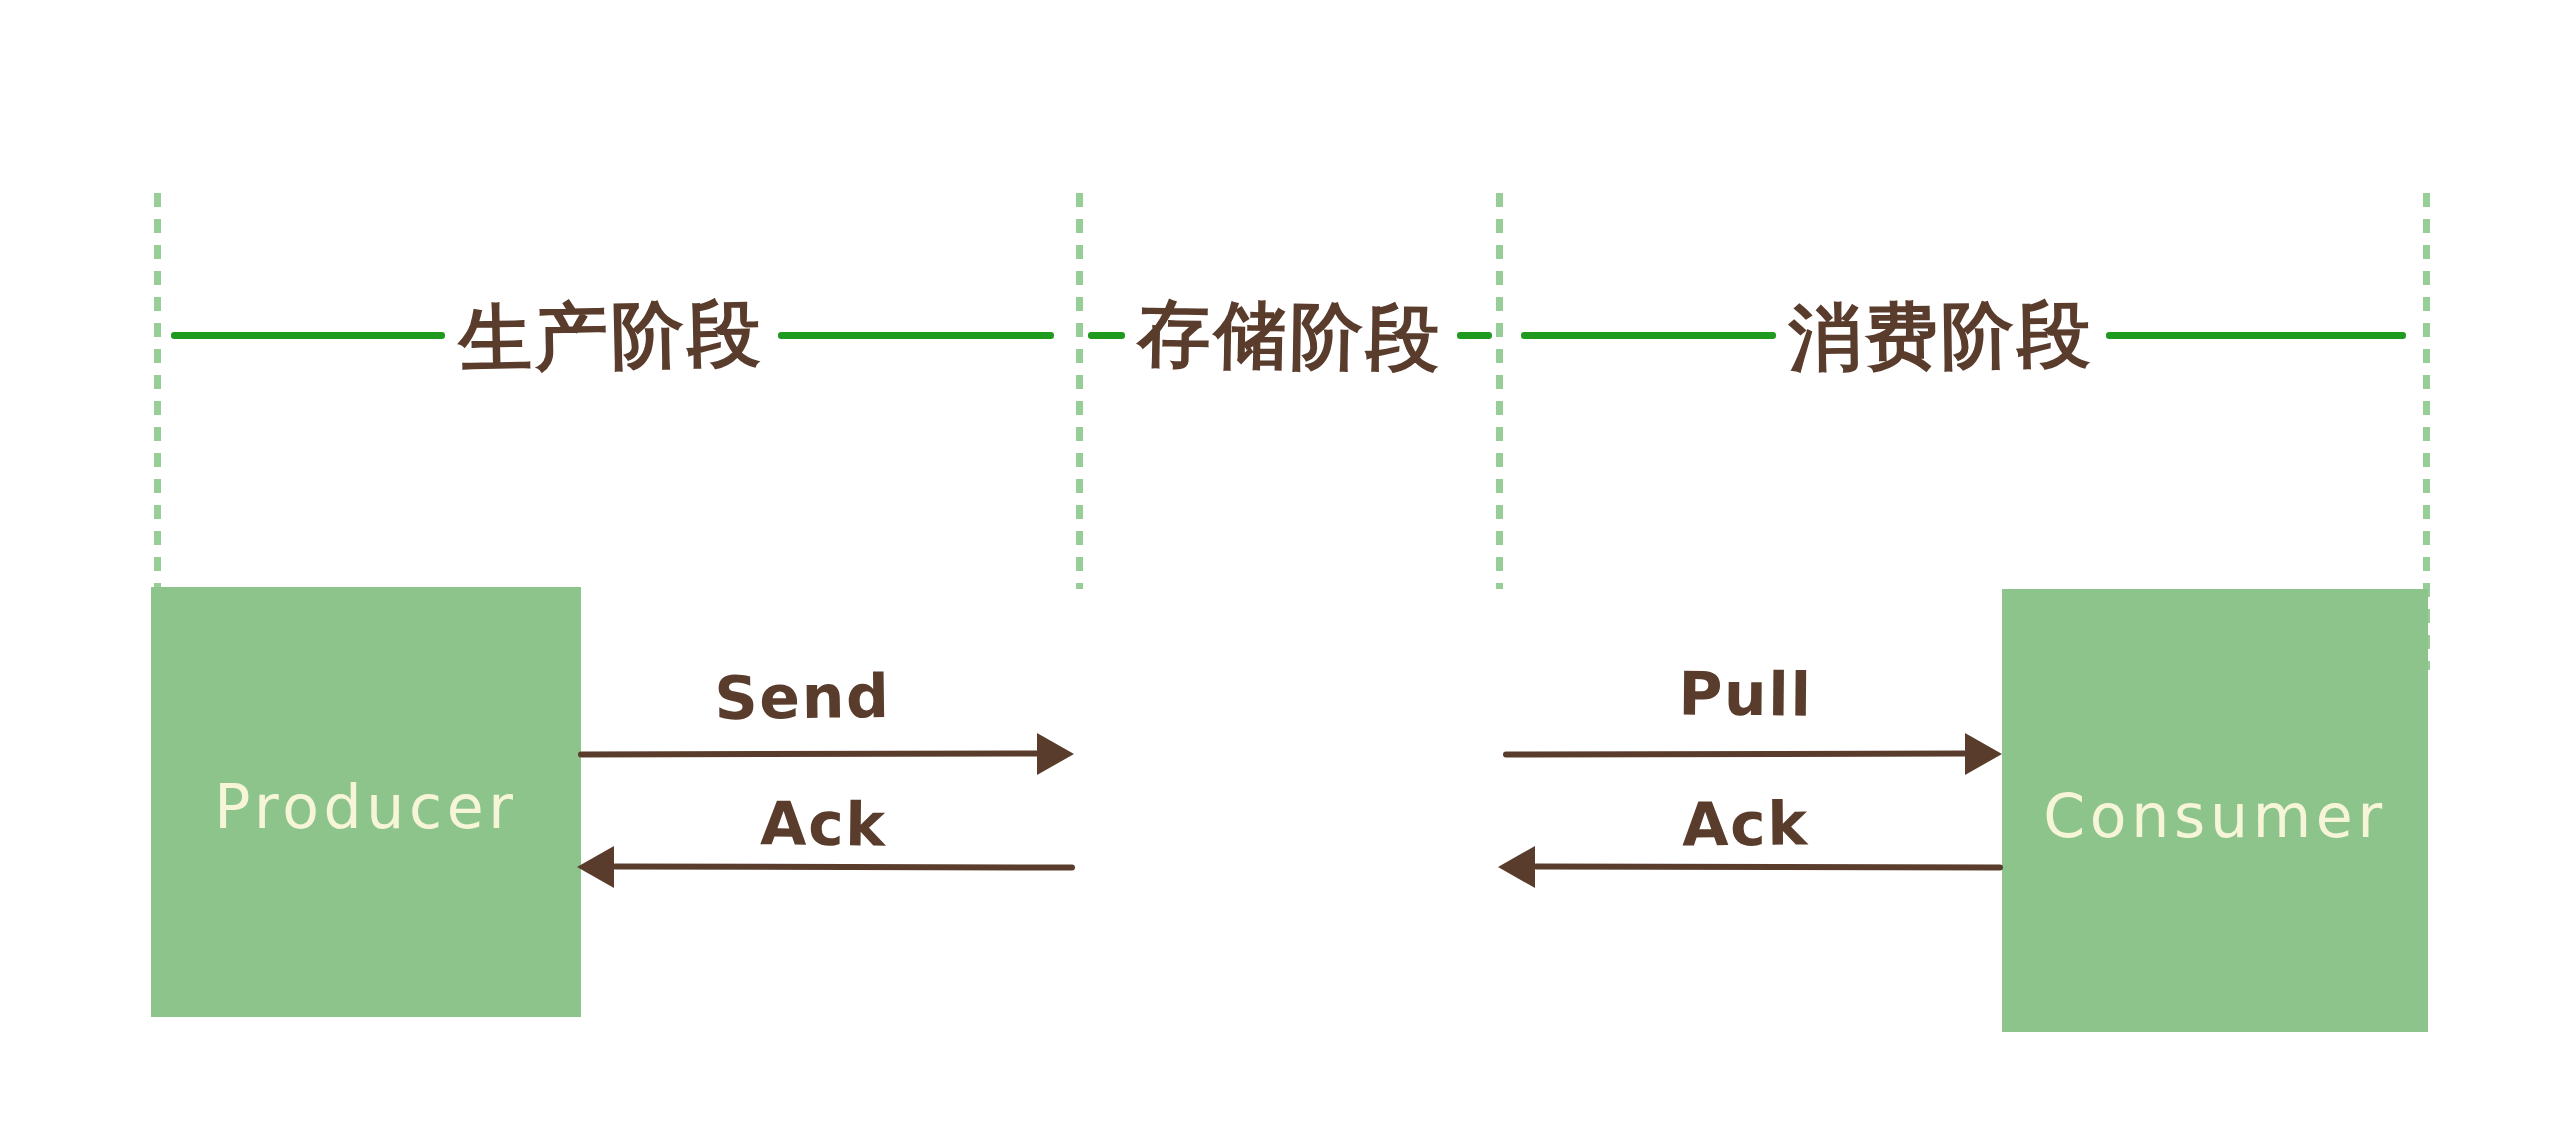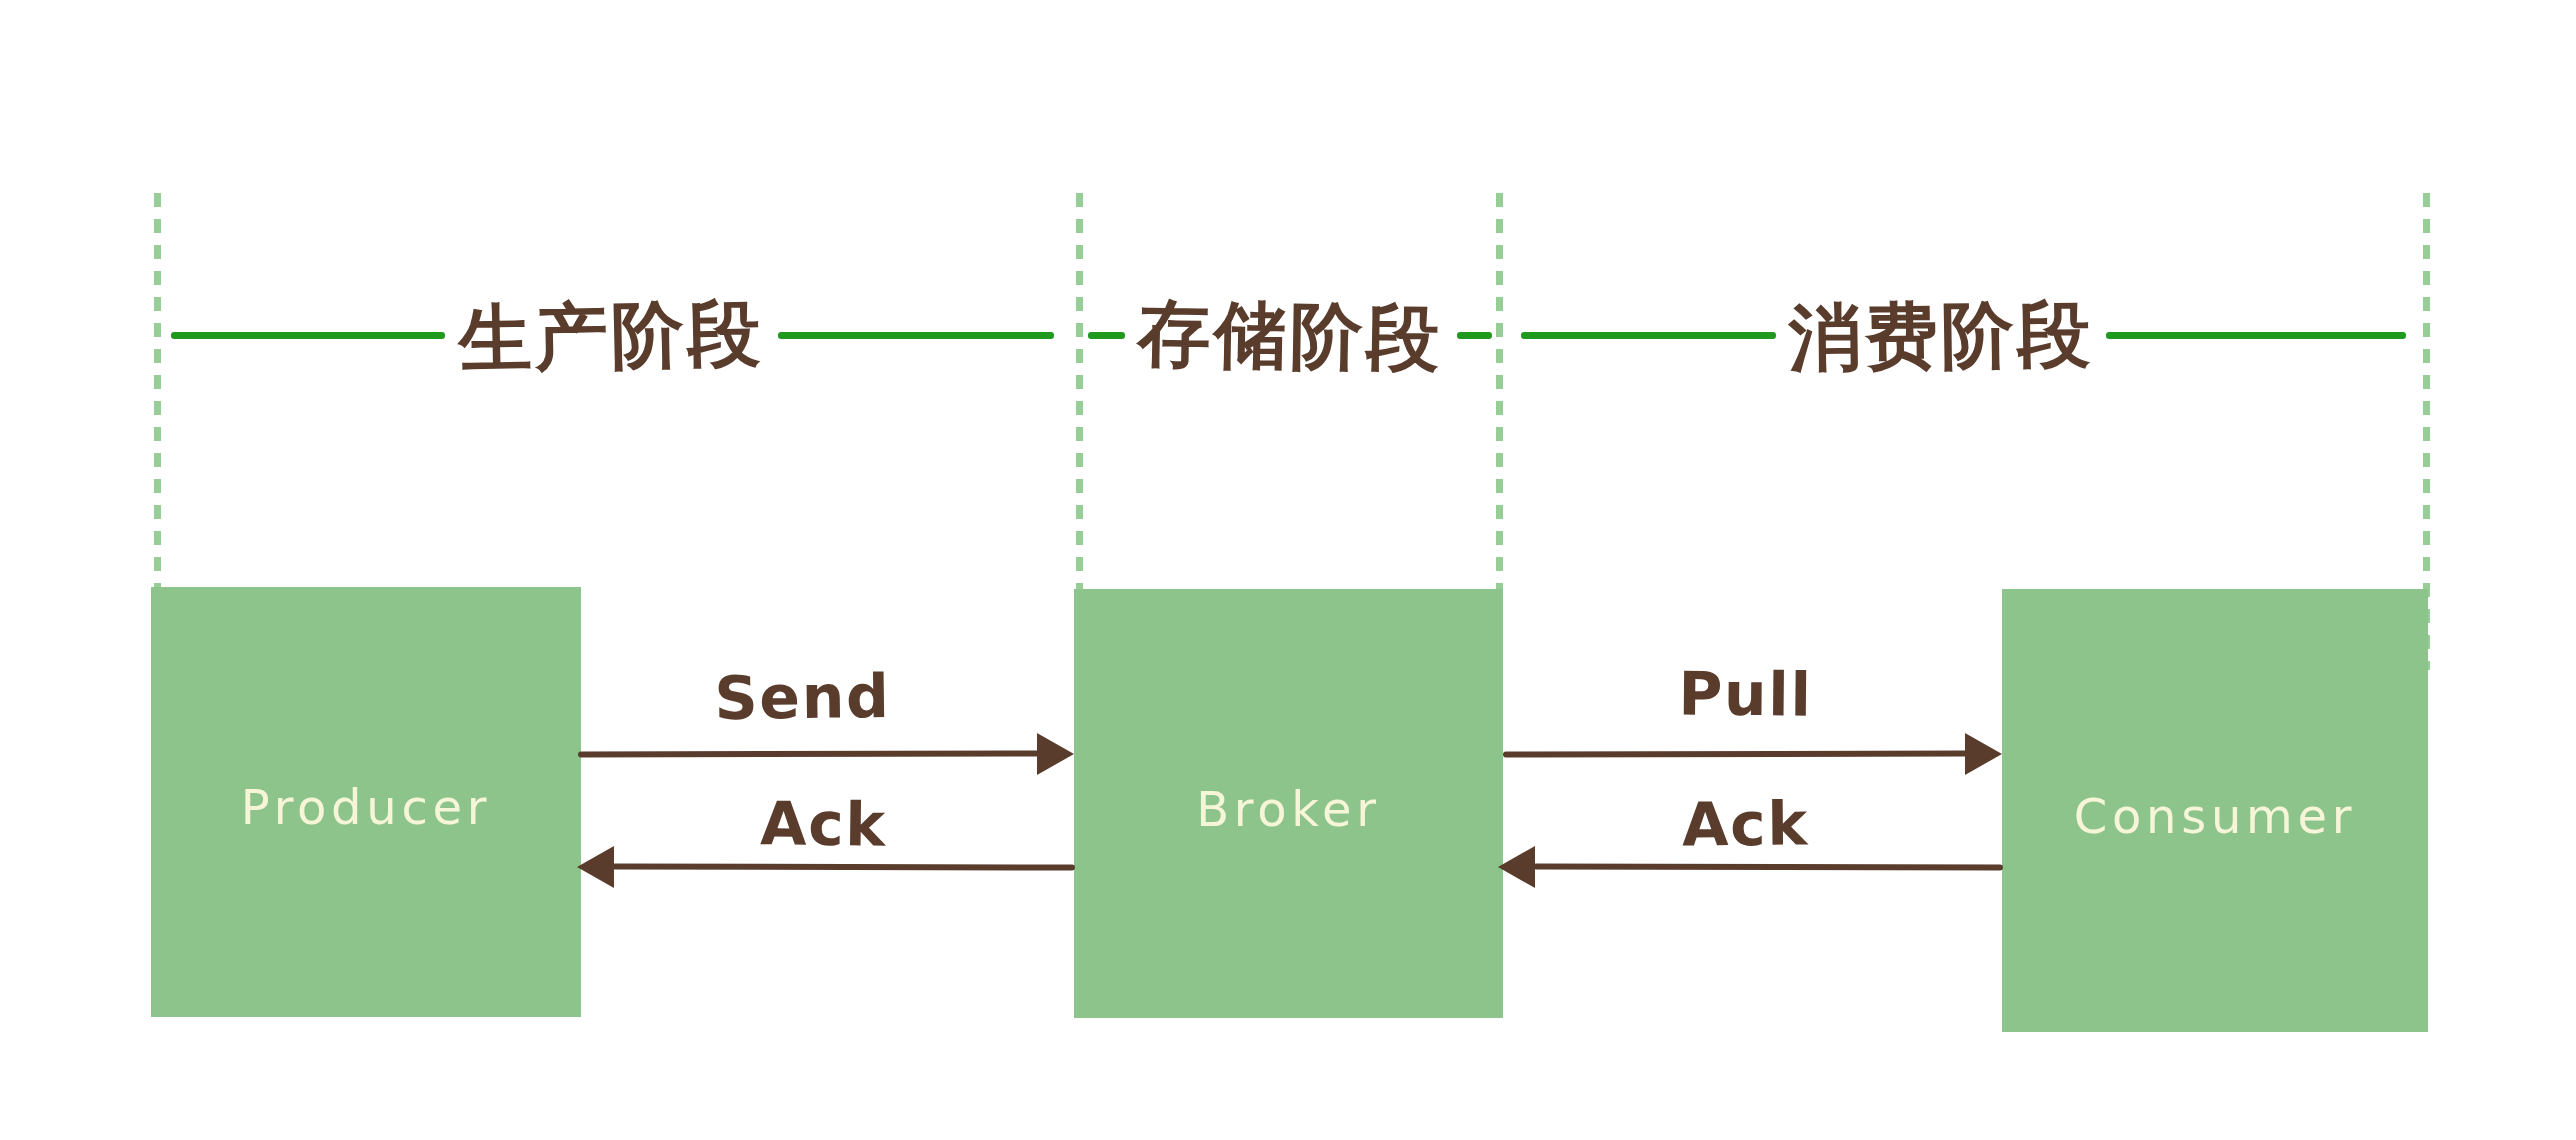--- a/index.html
+++ b/index.html
@@ -28,21 +28,21 @@
   .phase{position:absolute;top:286px;height:102px;width:378px;
          display:flex;align-items:center;justify-content:center;
          color:#5a3c2c;font-size:73px;font-weight:bold;letter-spacing:3.2px;white-space:nowrap;}
   .ph1{left:422px;transform:rotate(-1.2deg);}
   .ph2{left:1101px;transform:rotate(1.0deg);}
   .ph3{left:1752px;transform:rotate(-0.8deg);}
 
   
   .node{position:absolute;background:#8cc48c;
         display:flex;align-items:center;justify-content:center;
-        color:#f7f5d8;font-size:48px;letter-spacing:4.7px;white-space:nowrap;}
+        color:#f7f5d8;font-size:60px;letter-spacing:4.7px;white-space:nowrap;}
   .node-producer{left:151px;top:587px;width:430px;height:430px;}
   .node-broker{left:1074px;top:589px;width:429px;height:429px;}
   .node-consumer{left:2002px;top:589px;width:426px;height:443px;}
   .node .lbl{transform:translateY(4.7px);}
 
   
   .aline{position:absolute;height:6.3px;background:#5a3c2c;border-radius:3.2px;}
   .send-line{left:578px;top:751px;width:463px;transform:rotate(-0.15deg);}
   .ackl-line{left:612px;top:864px;width:463px;transform:rotate(0.15deg);}
   .pull-line{left:1503px;top:751px;width:465px;transform:rotate(-0.15deg);}
@@ -82,23 +82,20 @@
   <div class="hseg hsE"></div>
   <div class="hseg hsF"></div>
 
   <div class="phase ph1">生产阶段</div>
   <div class="phase ph2">存储阶段</div>
   <div class="phase ph3">消费阶段</div>
 
   <div class="node node-producer">
     <span class="lbl">Producer</span>
   </div>
-  <div class="node node-broker">
-    <span class="lbl">Broker</span>
-  </div>
   <div class="node node-consumer">
     <span class="lbl">Consumer</span>
   </div>
 
   <div class="aline send-line"></div>
   <div class="ahead head-right send-head"></div>
   <div class="alabel send-label">Send</div>
 
   <div class="aline ackl-line"></div>
   <div class="ahead head-left ackl-head"></div>

